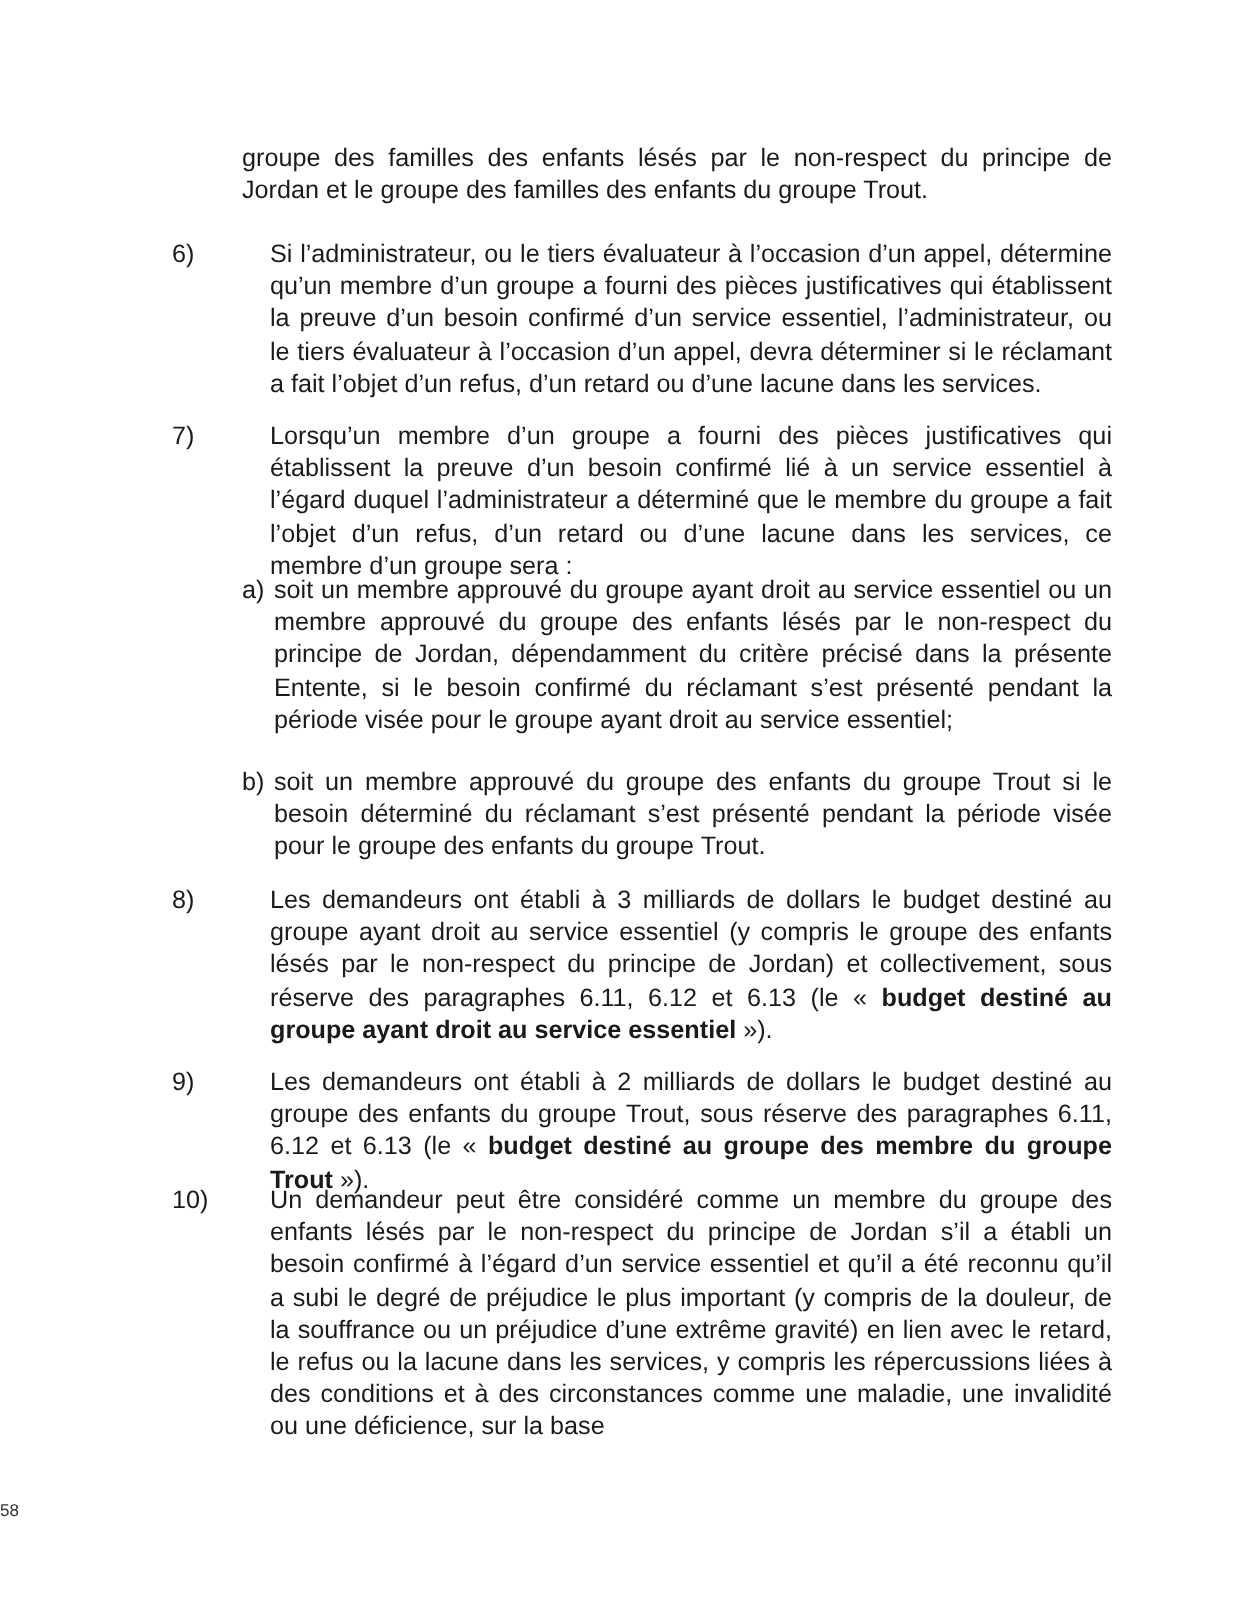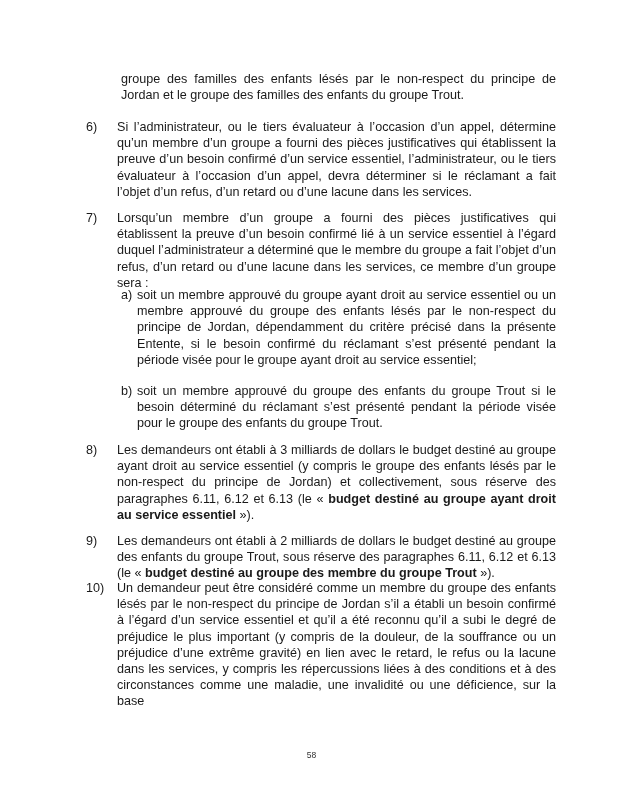--- a/index.html
+++ b/index.html
@@ -1,26 +1,26 @@
 <!DOCTYPE html>
 <html><head>
 <meta charset="utf-8">
 <style>
   html, body { margin:0; padding:0; background:#ffffff; }
   body { width:623px; height:807px; position:relative; overflow:hidden;
          font-family:"Liberation Sans", sans-serif; color:#1a1a1a; }
   .page { position:absolute; left:0; top:0; width:623px; height:770px; }
   .para { position:absolute; left:86px; width:470px; font-size:12.6px; line-height:16.2px; }
   .num { position:absolute; left:0; top:0; width:34px; }
-  .body { margin-left:31px; text-align:justify; }
+  .body { margin-left:49px; text-align:justify; }
   .sub { position:absolute; left:121px; width:435px; font-size:12.6px; line-height:16.2px; }
   .sub .num { width:36px; }
   .sub .body { margin-left:16px; }
   b { font-weight:bold; }
-  .pagenum { position:absolute; left:0; width:623px; text-align:center; top:750px;
+  .pagenum { position:absolute; left:0; width:623px; top:750px;
              font-size:8.5px; color:#333; }
   .cont { position:absolute; left:121px; width:435px; top:71px; font-size:12.6px; line-height:16.2px; text-align:justify; }
 </style>
 </head>
 <body>
 
 <div class="page">
 
   <div class="cont">groupe des familles des enfants lésés par le non-respect du principe de Jordan et le groupe des familles des enfants du groupe Trout.</div>
 
@@ -47,19 +47,19 @@
   <div class="para" style="top:442px;">
     <div class="num">8)</div>
     <div class="body"><span>Les demandeurs ont établi à 3 milliards de dollars le budget destiné au groupe ayant droit au service essentiel (y compris le groupe des enfants lésés par le non-respect du principe de Jordan) et collectivement, sous réserve des paragraphes 6.11, 6.12 et 6.13 (le « </span><b>budget destiné au groupe ayant droit au service essentiel</b><span> »).</span></div>
   </div>
 
   <div class="para" style="top:533px;">
     <div class="num">9)</div>
     <div class="body"><span>Les demandeurs ont établi à 2 milliards de dollars le budget destiné au groupe des enfants du groupe Trout, sous réserve des paragraphes 6.11, 6.12 et 6.13 (le « </span><b>budget destiné au groupe des membre du groupe Trout</b><span> »).</span></div>
   </div>
 
-  <div class="para" style="top:580px;">
+  <div class="para" style="top:592px;">
     <div class="num">10)</div>
     <div class="body">Un demandeur peut être considéré comme un membre du groupe des enfants lésés par le non-respect du principe de Jordan s’il a établi un besoin confirmé à l’égard d’un service essentiel et qu’il a été reconnu qu’il a subi le degré de préjudice le plus important (y compris de la douleur, de la souffrance ou un préjudice d’une extrême gravité) en lien avec le retard, le refus ou la lacune dans les services, y compris les répercussions liées à des conditions et à des circonstances comme une maladie, une invalidité ou une déficience, sur la base</div>
   </div>
 
   <div class="pagenum">58</div>
 </div>
 
 </body></html>

